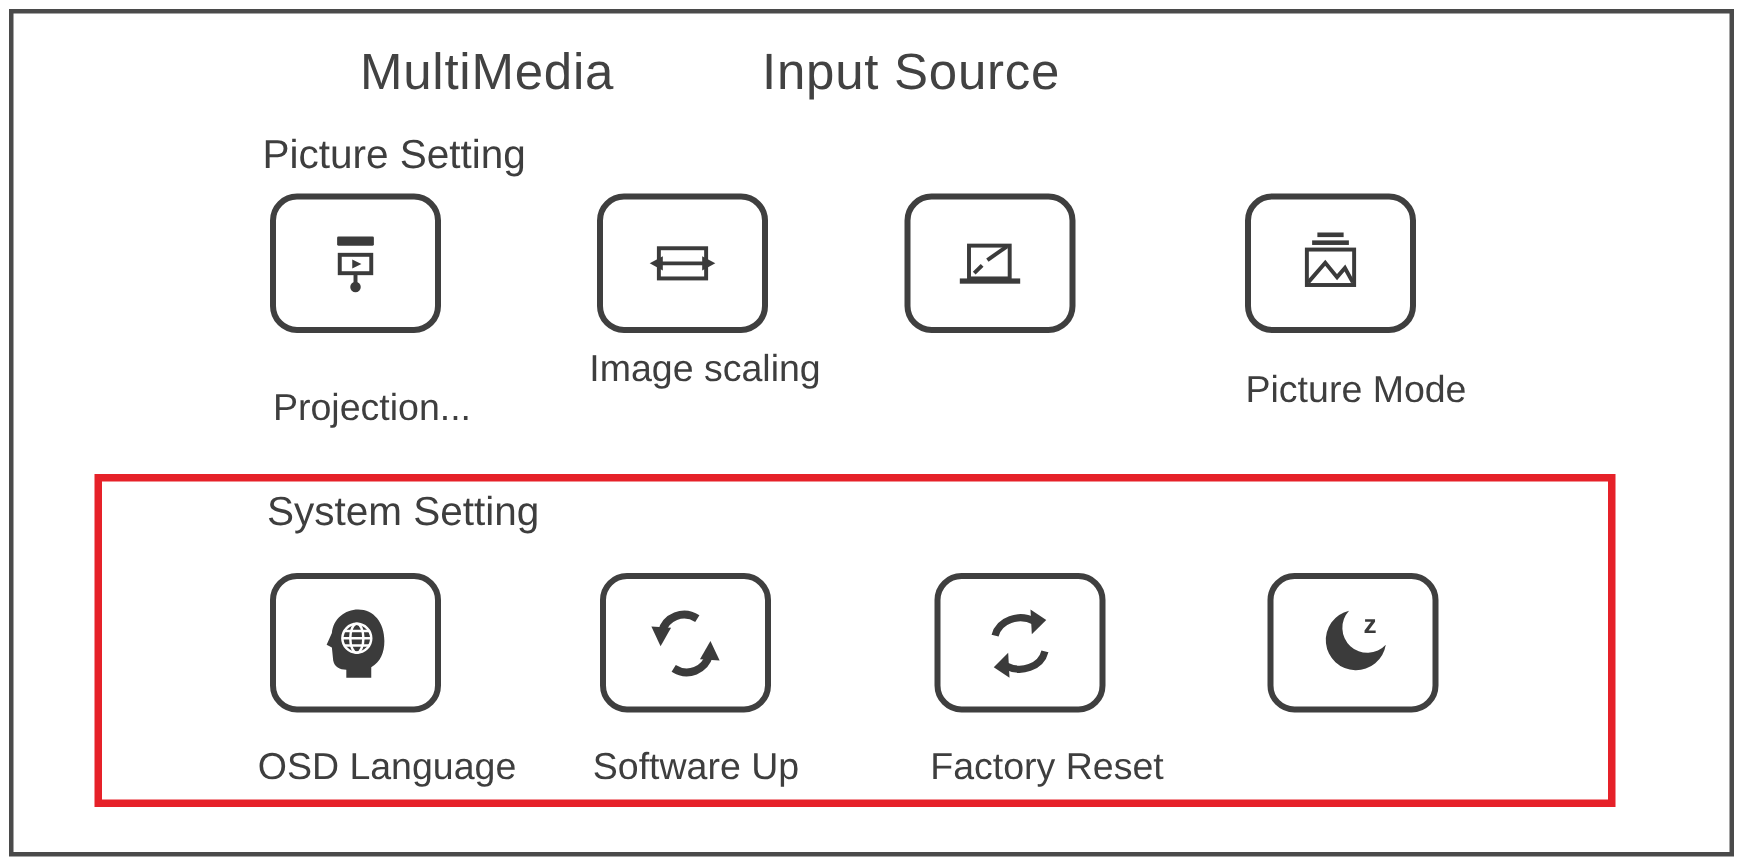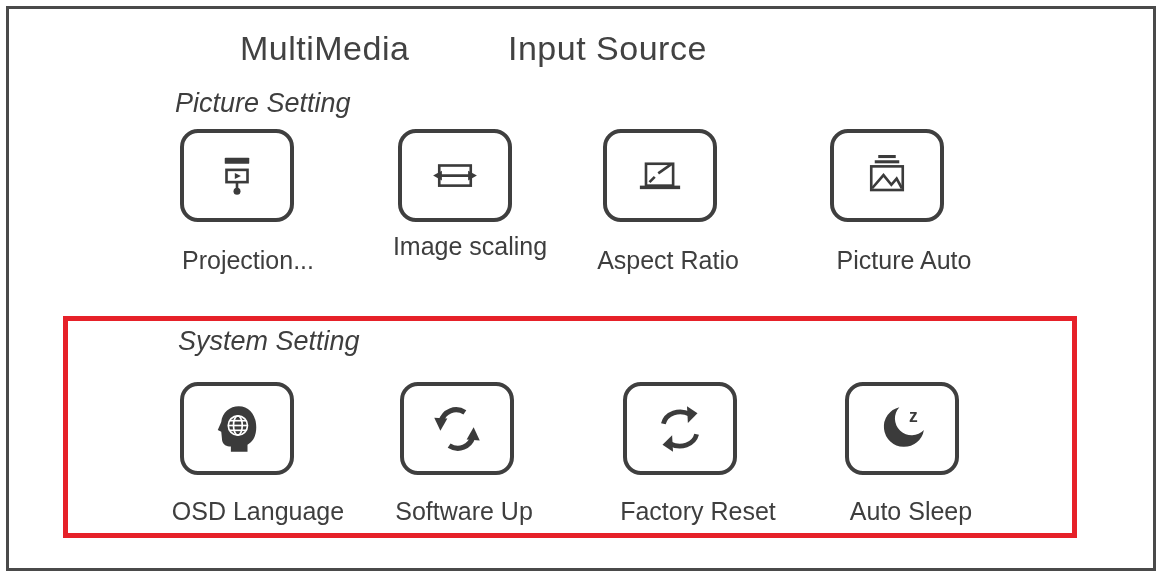--- a/index.html
+++ b/index.html
@@ -9,21 +9,21 @@
   }
   .frame{
     position:absolute;left:6px;top:6px;right:6px;bottom:6px;
     border:3px solid #4a4a4a;background:transparent;
   }
   .tab{
     position:absolute;top:28px;font-size:34px;line-height:40px;color:#424242;
     letter-spacing:.5px;white-space:nowrap;cursor:default;
   }
   .section-title{
-    position:absolute;font-size:27px;color:#3e3e3e;white-space:nowrap;font-style:italic;
+    position:absolute;font-size:27px;color:#3e3e3e;white-space:nowrap;
   }
   .icon-box{
     position:absolute;width:114px;height:93px;box-sizing:border-box;
     border:4px solid #3f3f3f;border-radius:18px;background:#ffffff;
     display:flex;align-items:center;justify-content:center;
   }
   .icon-box svg{display:block;}
   .item-label{
     position:absolute;font-size:25px;color:#3e3e3e;white-space:nowrap;
     transform:translateX(-50%);
@@ -75,24 +75,23 @@
   </div>
   <div class="icon-box" style="left:830px;top:129px">
     <svg width="56" height="56" viewBox="0 0 64 64">
       <rect class="ic" x="22" y="8" width="20" height="3.5"></rect>
       <rect class="ic" x="18" y="14" width="28" height="3.5"></rect>
       <rect class="st" x="14" y="21" width="36" height="27"></rect>
       <polyline class="st" points="15,46 28,31 37,42 43,35 49,46"></polyline>
     </svg>
   </div>
 
-  <div class="item-label" style="left:248px;top:246px">Projection...</div>
+  <div class="item-label" style="left:248px;top:258px">Projection...</div>
   <div class="item-label" style="left:470px;top:232px">Image scaling</div>
-  <div class="item-label" style="left:668px;top:246px">Aspect Ratio</div>
-  <div class="item-label" style="left:904px;top:246px">Picture Auto</div>
+  <div class="item-label" style="left:904px;top:246px">Picture Mode</div>
 
   <div class="highlight-rect"></div>
 
   <div class="section-title" style="left:178px;top:326px">System Setting</div>
 
   <div class="icon-box" style="left:180px;top:382px">
     <svg width="56" height="56" viewBox="0 0 64 64">
       <path class="ic" d="M34 6 C24 6 15 13 14 24 L10 33 L14 35 L15 45 C16 50 20 52 25 52 L25 58 L44 58 L44 50 C51 46 54 39 54 30 C54 16 46 6 34 6 Z"></path>
       <circle class="w" cx="33" cy="28" r="11"></circle>
       <ellipse class="w" cx="33" cy="28" rx="5" ry="11"></ellipse>
@@ -120,14 +119,13 @@
   <div class="icon-box" style="left:845px;top:382px">
     <svg width="56" height="56" viewBox="0 0 64 64">
       <path class="ic" d="M29 7 a23 23 0 1 0 28 26 a18.5 18.5 0 0 1 -28 -26 z"></path>
       <text x="40" y="24" font-size="20" font-weight="bold" fill="#3b3b3b">z</text>
     </svg>
   </div>
 
   <div class="item-label" style="left:258px;top:497px">OSD Language</div>
   <div class="item-label" style="left:464px;top:497px">Software Up</div>
   <div class="item-label" style="left:698px;top:497px">Factory Reset</div>
-  <div class="item-label" style="left:911px;top:497px">Auto Sleep</div>
 </div>
 
 </body></html>

